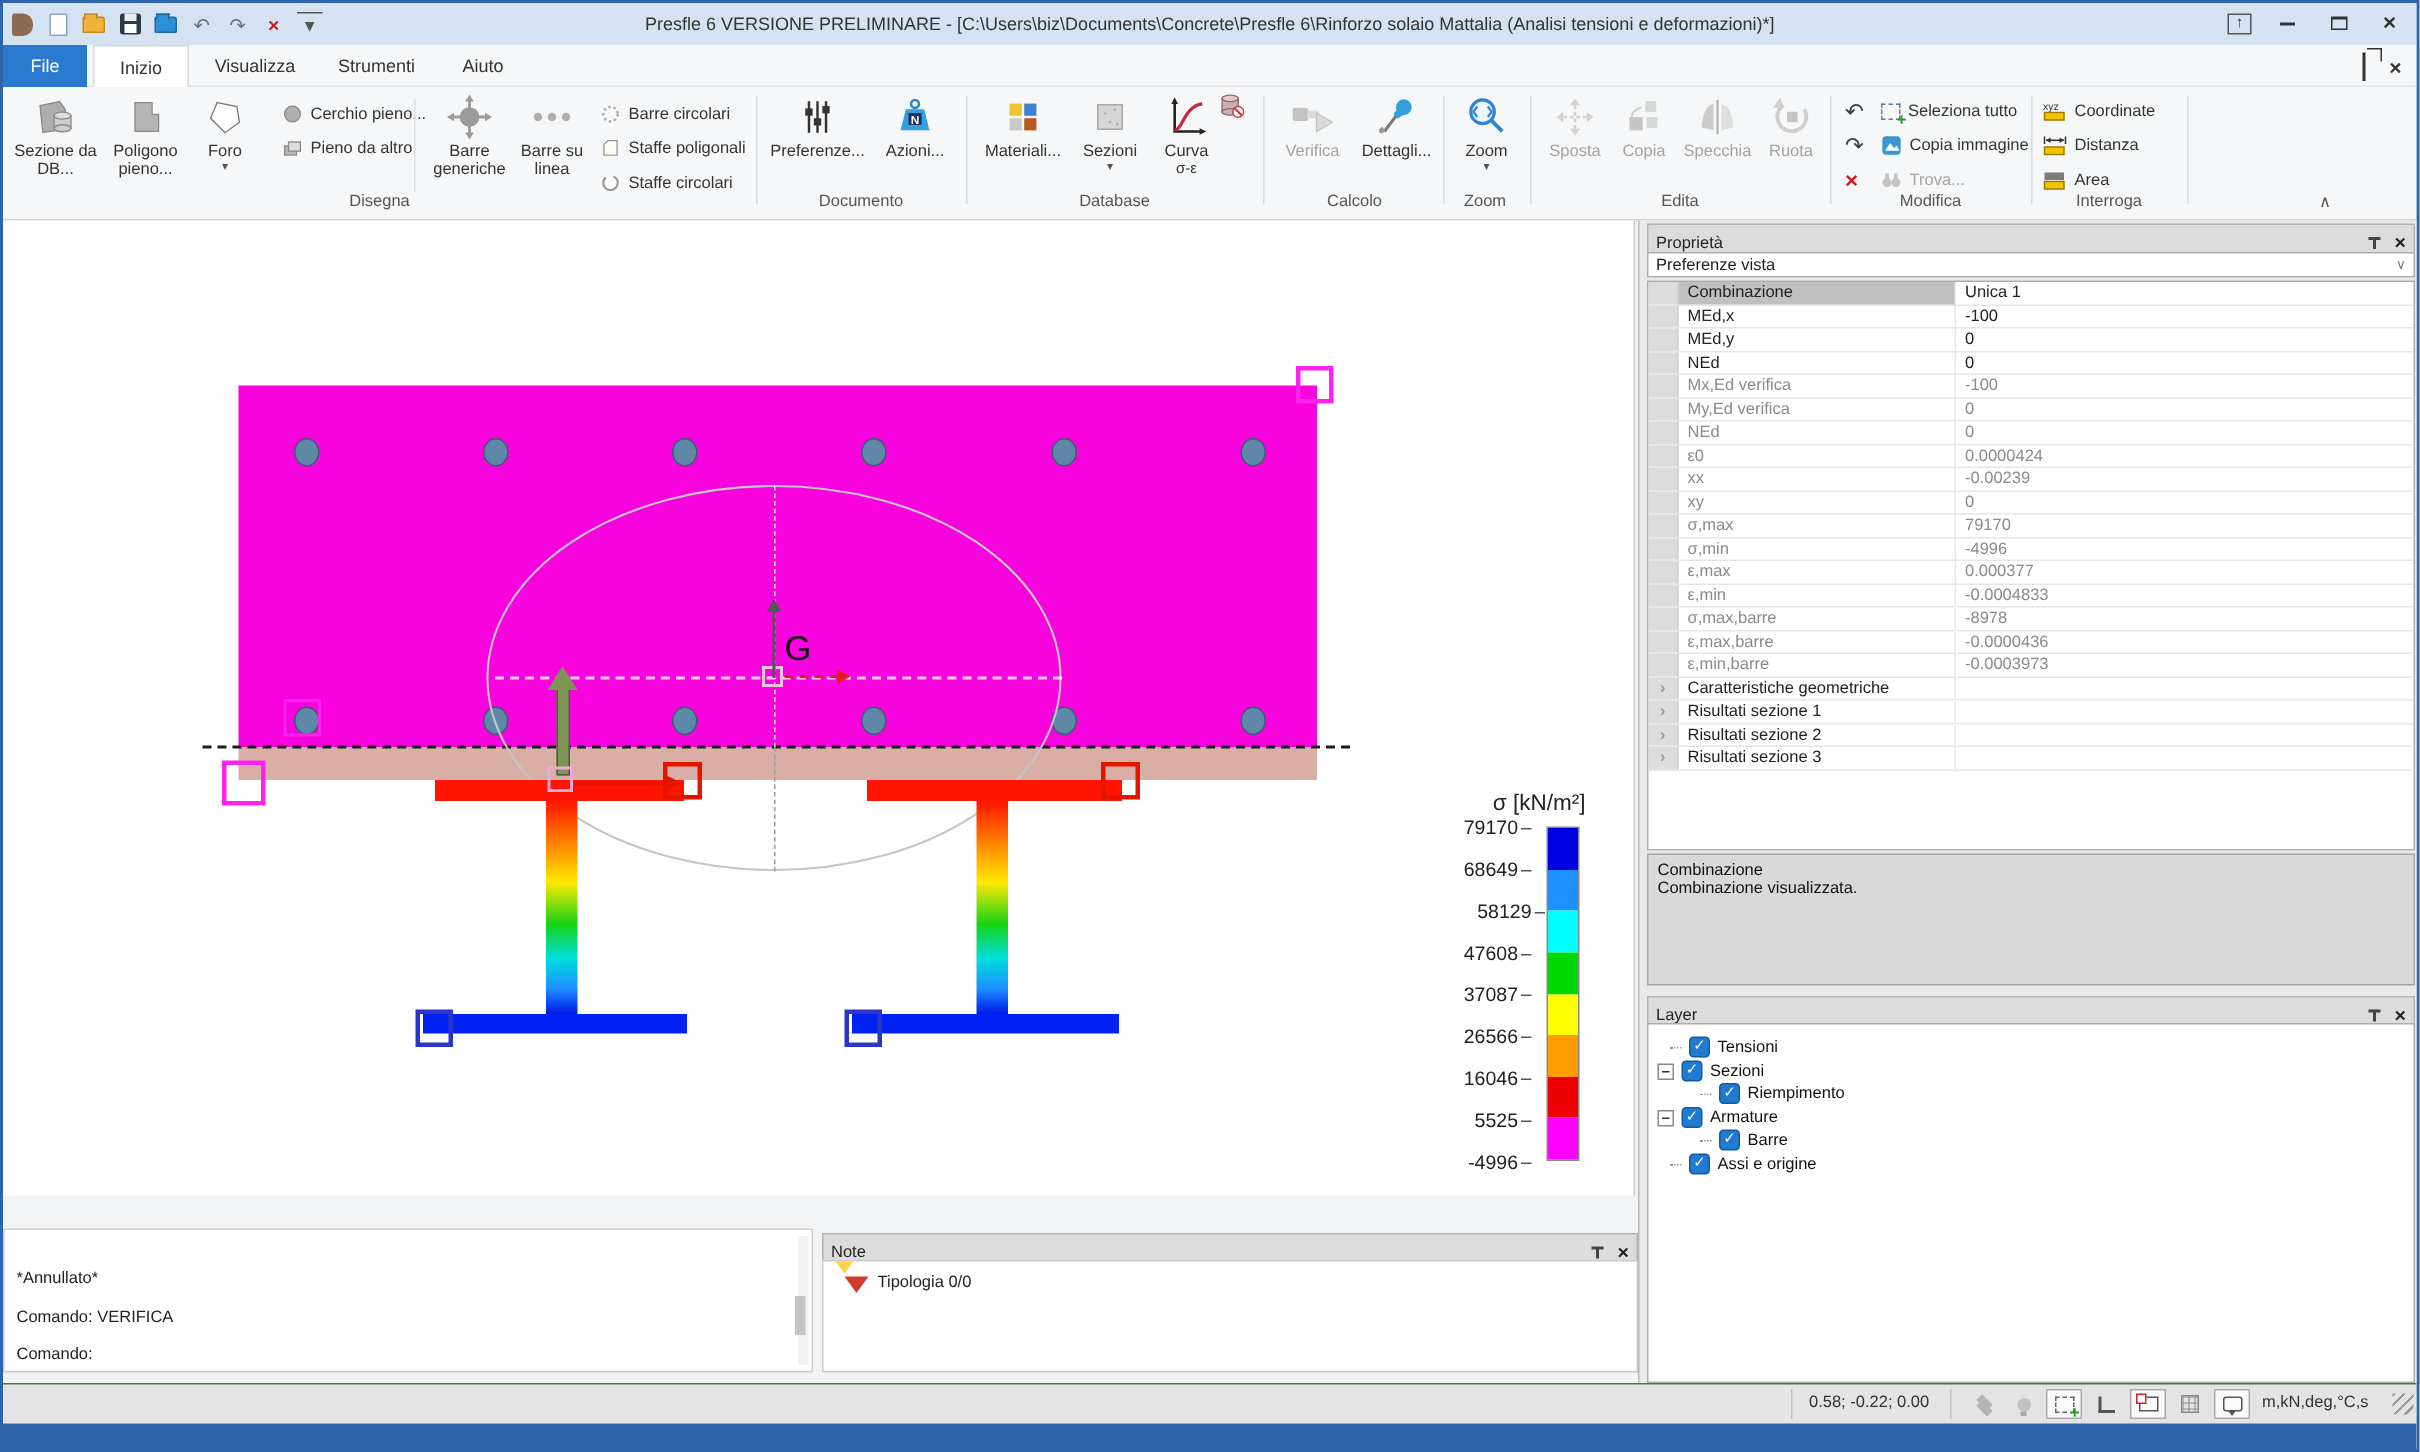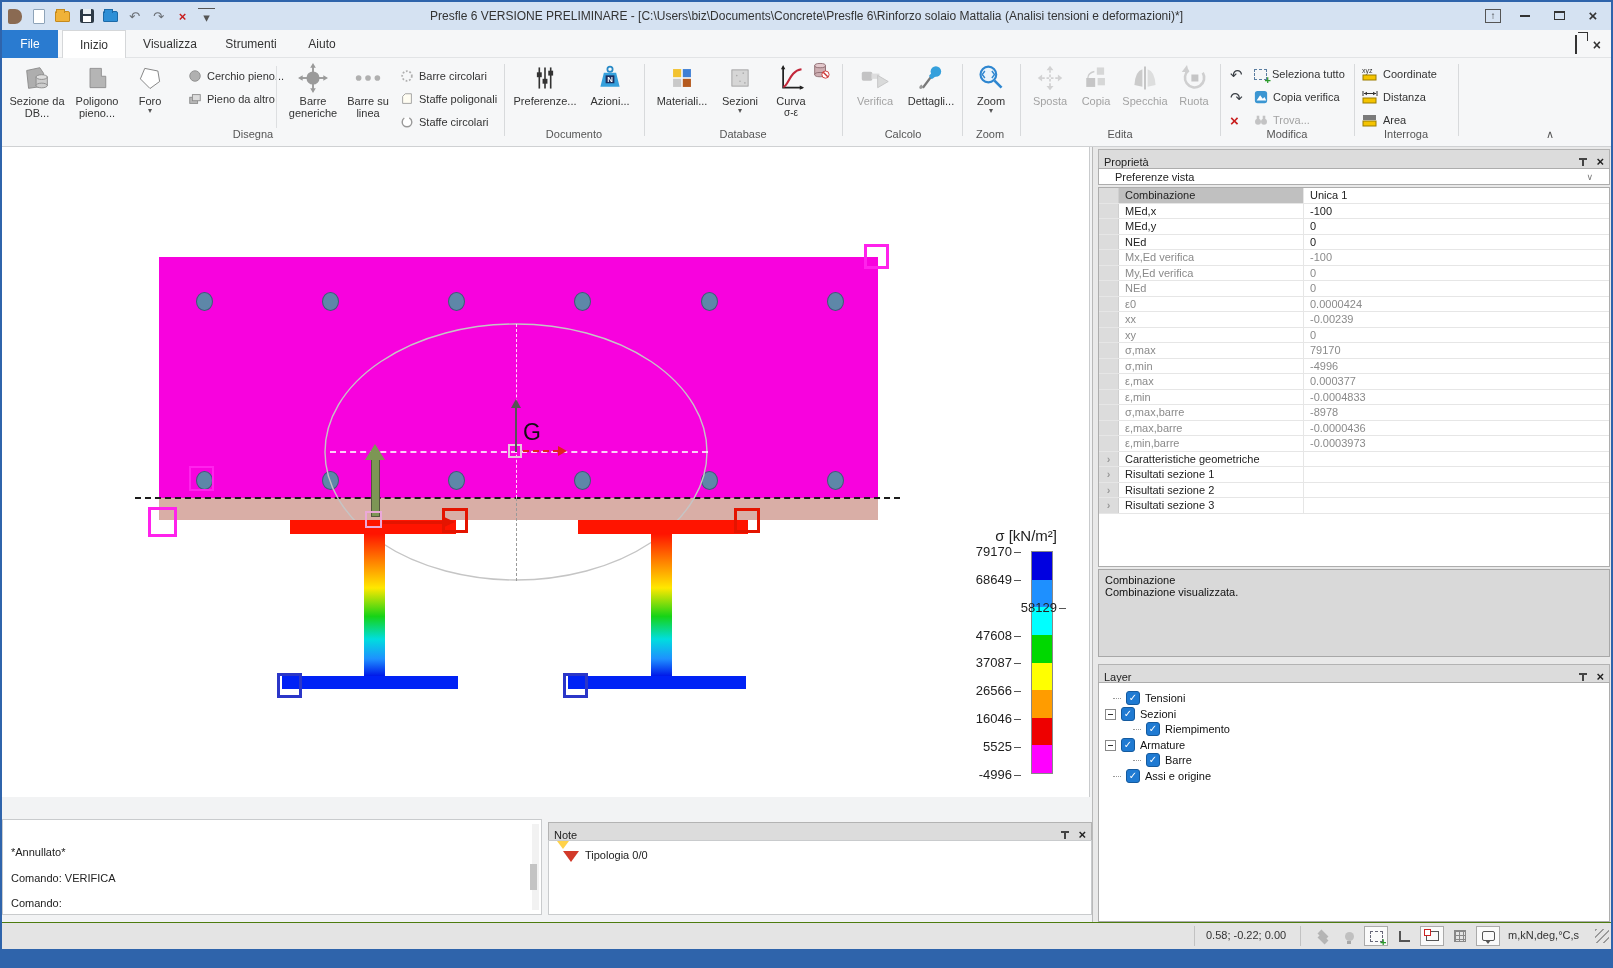--- a/index.html
+++ b/index.html
@@ -99,21 +99,21 @@
   .pin{position:relative;width:10px;height:10px;display:inline-block}
   .pin::before{content:"";position:absolute;left:4px;top:2px;width:2px;height:7px;background:#444}
   .pin::after{content:"";position:absolute;left:1px;top:1px;width:8px;height:2px;background:#444}
   .xclose{font-size:13px;font-weight:bold;color:#222;line-height:10px}
   .notewin{position:absolute;left:546px;top:820px;width:544px;height:93px;background:#fff;border:1px solid #c9cbcd}
   .funnel-outer{position:absolute;width:0;height:0;border-left:8px solid transparent;border-right:8px solid transparent;border-top:11px solid #d23a2a}
   .funnel-inner{position:absolute;left:-6px;top:-10px;width:0;height:0;border-left:6px solid transparent;border-right:6px solid transparent;border-top:8px solid #ffd24a}
 
   
   .rpanel{position:absolute;left:1090px;top:145px;width:523px;height:775px;background:#e9e9e9;border-left:1px solid #b9b9b9}
-  .combo{position:absolute;left:5px;top:21px;width:512px;height:17px;background:#fff;border:1px solid #adadad;font-size:11px;color:#222;display:flex;align-items:center;padding:0 16px}
+  .combo{position:absolute;left:5px;top:21px;width:512px;height:17px;background:#fff;border:1px solid #adadad;font-size:11px;color:#222;display:flex;align-items:center;padding:0 5px}
   .combo .chev{margin-left:auto;font-size:9px;color:#777}
   .pgrid{position:absolute;left:5px;top:40px;width:512px;height:380px;background:#fff;border:1px solid #adadad;overflow:hidden}
   .pg-row{display:flex;height:15.5px;border-bottom:1px solid #e6e6e6;font-size:11px;align-items:stretch}
   .pg-ind{width:20px;background:#dcdcdc;border-right:1px solid #cfcfcf;display:flex;align-items:center;justify-content:center}
   .pg-l{width:185px;display:flex;align-items:center;padding-left:6px;border-right:1px solid #e6e6e6;color:#222}
   .pg-v{flex:1;display:flex;align-items:center;padding-left:6px;color:#222}
   .r-cat .pg-l{background:#c0c0c0}
   .bold{font-weight:normal}
   .r-dim .pg-l,.r-dim .pg-v{color:#8a8a8a}
   .chevg{color:#9a9a9a;font-size:11px;font-weight:bold}
@@ -466,21 +466,21 @@
       <span class="selplus-ic" style="border-color:#5a7da0"></span>
       <span>Seleziona tutto</span>
     </div>
     <div class="smallbtn" style="left:1252px;top:29px">
       <span>
           <svg width="14" height="14" viewBox="0 0 16 16">
             <rect x="1" y="1" width="14" height="14" rx="3" fill="#3b96d2"></rect>
             <path d="M3 12 L7 6 L10 10 L12 8 L14 12 Z" fill="#fff"></path>
           </svg>
         </span>
-      <span>Copia verifica</span>
+      <span>Copia immagine</span>
     </div>
     <div class="smallbtn dis" style="left:1252px;top:52px">
       <span>
           <svg width="14" height="12" viewBox="0 0 16 14">
             <circle cx="4.5" cy="9" r="3.5" fill="#9a9a9a"></circle>
             <circle cx="11.5" cy="9" r="3.5" fill="#9a9a9a"></circle>
             <rect x="3" y="2" width="3" height="5" fill="#9a9a9a"></rect>
             <rect x="10" y="2" width="3" height="5" fill="#9a9a9a"></rect>
           </svg>
         </span>
@@ -584,21 +584,21 @@
         <div style="background:#1e90ff"></div>
         <div style="background:#00ffff"></div>
         <div style="background:#00d800"></div>
         <div style="background:#ffff00"></div>
         <div style="background:#ff9c00"></div>
         <div style="background:#ee0000"></div>
         <div style="background:#ff00ff"></div>
     </div>
     <div class="ltick" style="left:941px;top:397px">79170</div>
     <div class="ltick" style="left:941px;top:425px">68649</div>
-    <div class="ltick" style="left:986px;top:453px">58129</div>
+    <div class="ltick" style="left:950px;top:453px">58129</div>
     <div class="ltick" style="left:941px;top:481px">47608</div>
     <div class="ltick" style="left:941px;top:508px">37087</div>
     <div class="ltick" style="left:941px;top:536px">26566</div>
     <div class="ltick" style="left:941px;top:564px">16046</div>
     <div class="ltick" style="left:941px;top:592px">5525</div>
     <div class="ltick" style="left:941px;top:620px">-4996</div>
   </div>
 
 
   <div class="logwin">

